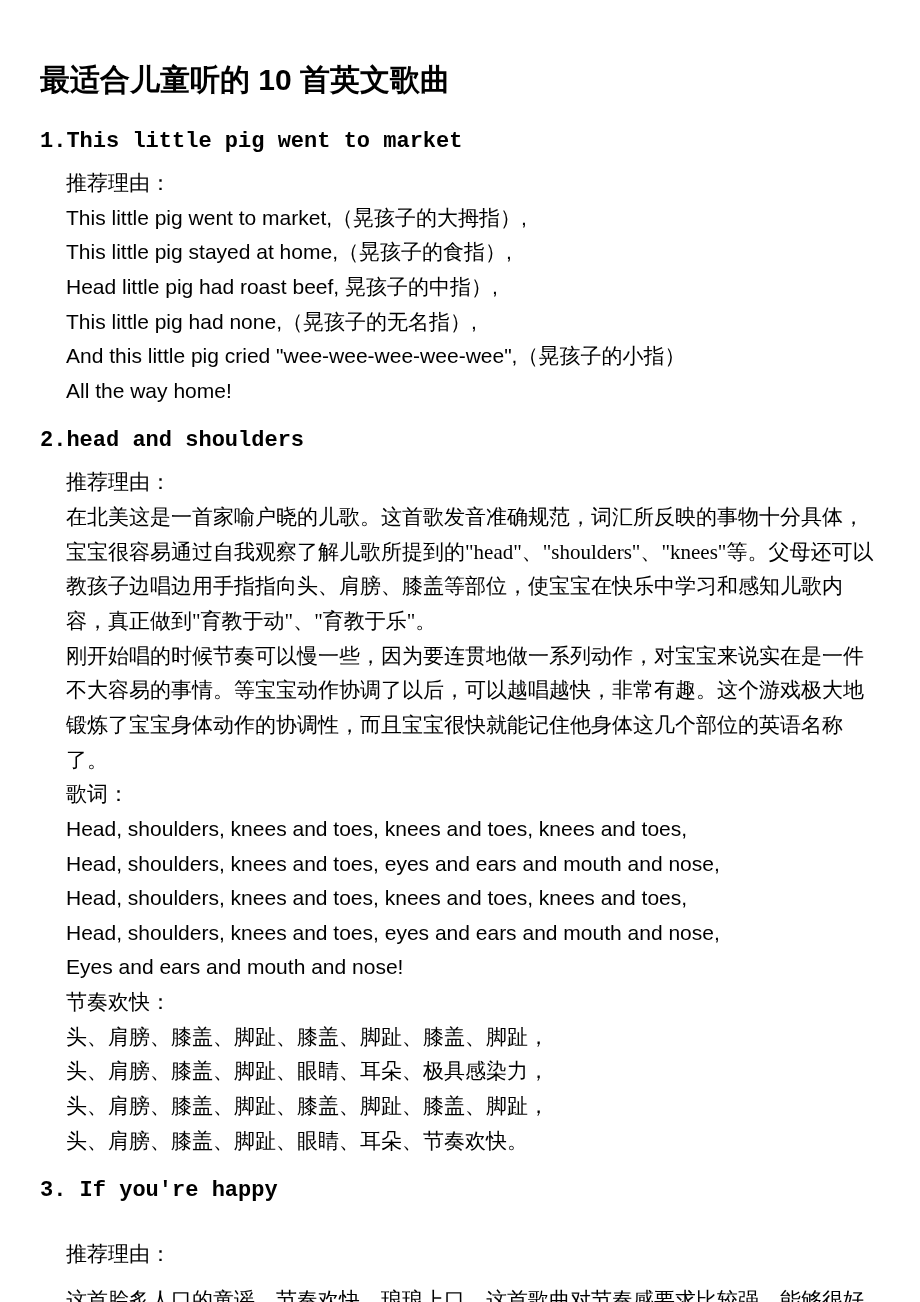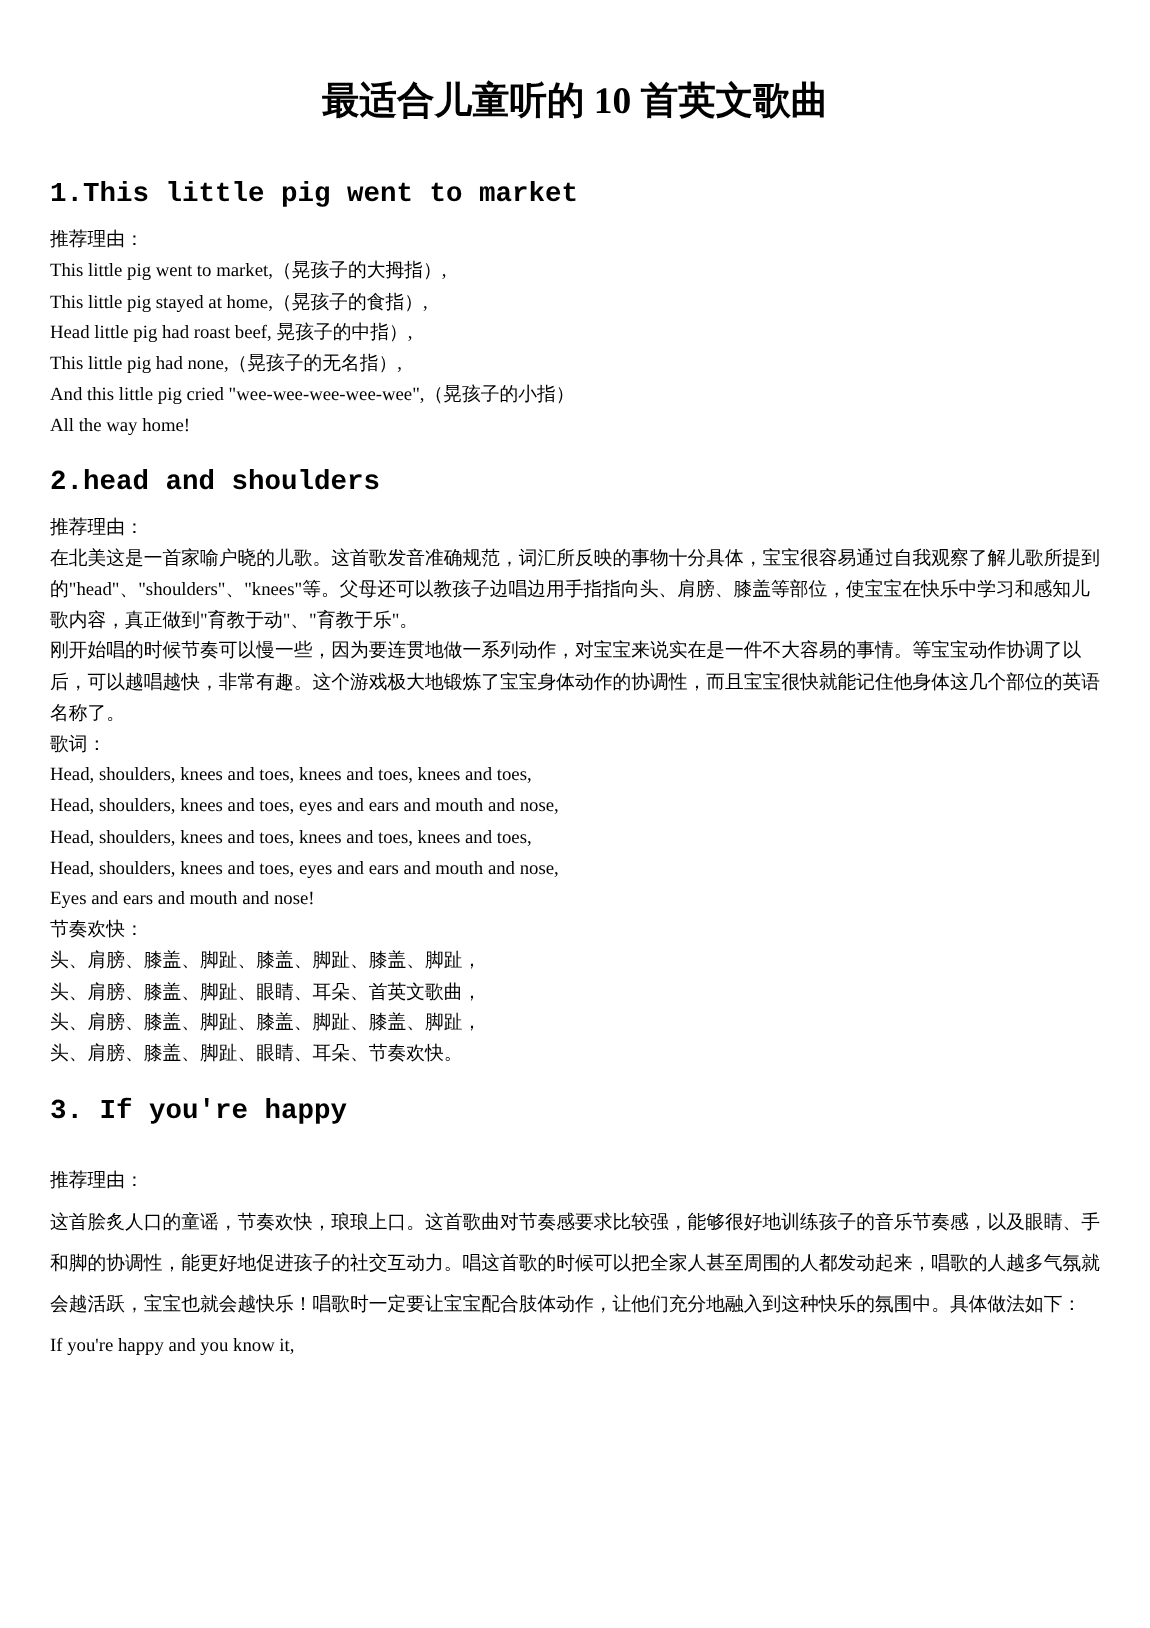--- a/index.html
+++ b/index.html
@@ -4,44 +4,44 @@
 <style>
   * { margin: 0; padding: 0; box-sizing: border-box; }
   body {
     background: #ffffff;
     width: 920px;
     padding: 60px 40px 40px 40px;
     font-family: "SimSun", "宋体", serif;
     color: #000000;
   }
   .title {
-    text-align: center;
     font-size: 30px;
     font-weight: bold;
-    font-family: Liberation Serif, serif;
-    margin-bottom: 42px;
+    font-family: Liberation Sans, sans-serif;
+    margin-bottom: 28px;
   }
   .section-heading {
     font-size: 22px;
     font-weight: bold;
     font-family: "Courier New", "SimSun", monospace;
     margin-bottom: 12px;
     margin-top: 20px;
     letter-spacing: 0px;
   }
   .body-text {
-    font-size: 15px;
+    font-size: 21px;
     line-height: 1.65;
     font-family: "SimSun", "宋体", serif;
+    margin-left: 26px;
   }
   .body-text p {
     margin: 0;
   }
   .mono {
-    font-family: Liberation Serif, serif;
+    font-family: Liberation Sans, sans-serif;
     letter-spacing: 0px;
   }
   .spaced-section {
     margin-top: 28px;
   }
   .loose p {
     line-height: 2.2;
   }
 </style>
 </head>
@@ -66,21 +66,21 @@
   <p>在北美这是一首家喻户晓的儿歌。这首歌发音准确规范，词汇所反映的事物十分具体，宝宝很容易通过自我观察了解儿歌所提到的"head"、"shoulders"、"knees"等。父母还可以教孩子边唱边用手指指向头、肩膀、膝盖等部位，使宝宝在快乐中学习和感知儿歌内容，真正做到"育教于动"、"育教于乐"。</p>
   <p>刚开始唱的时候节奏可以慢一些，因为要连贯地做一系列动作，对宝宝来说实在是一件不大容易的事情。等宝宝动作协调了以后，可以越唱越快，非常有趣。这个游戏极大地锻炼了宝宝身体动作的协调性，而且宝宝很快就能记住他身体这几个部位的英语名称了。</p>
   <p>歌词：</p>
   <p class="mono">Head, shoulders, knees and toes, knees and toes, knees and toes,</p>
   <p class="mono">Head, shoulders, knees and toes, eyes and ears and mouth and nose,</p>
   <p class="mono">Head, shoulders, knees and toes, knees and toes, knees and toes,</p>
   <p class="mono">Head, shoulders, knees and toes, eyes and ears and mouth and nose,</p>
   <p class="mono">Eyes and ears and mouth and nose!</p>
   <p>节奏欢快：</p>
   <p>头、肩膀、膝盖、脚趾、膝盖、脚趾、膝盖、脚趾，</p>
-  <p>头、肩膀、膝盖、脚趾、眼睛、耳朵、首英文歌曲，</p>
+  <p>头、肩膀、膝盖、脚趾、眼睛、耳朵、极具感染力，</p>
   <p>头、肩膀、膝盖、脚趾、膝盖、脚趾、膝盖、脚趾，</p>
   <p>头、肩膀、膝盖、脚趾、眼睛、耳朵、节奏欢快。</p>
 </div>
 
 <h2 class="section-heading">3. If you're happy</h2>
 <div class="body-text loose spaced-section">
   <p>推荐理由：</p>
   <p>这首脍炙人口的童谣，节奏欢快，琅琅上口。这首歌曲对节奏感要求比较强，能够很好地训练孩子的音乐节奏感，以及眼睛、手和脚的协调性，能更好地促进孩子的社交互动力。唱这首歌的时候可以把全家人甚至周围的人都发动起来，唱歌的人越多气氛就会越活跃，宝宝也就会越快乐！唱歌时一定要让宝宝配合肢体动作，让他们充分地融入到这种快乐的氛围中。具体做法如下：</p>
   <p class="mono">If you're happy and you know it,</p>
 </div>

